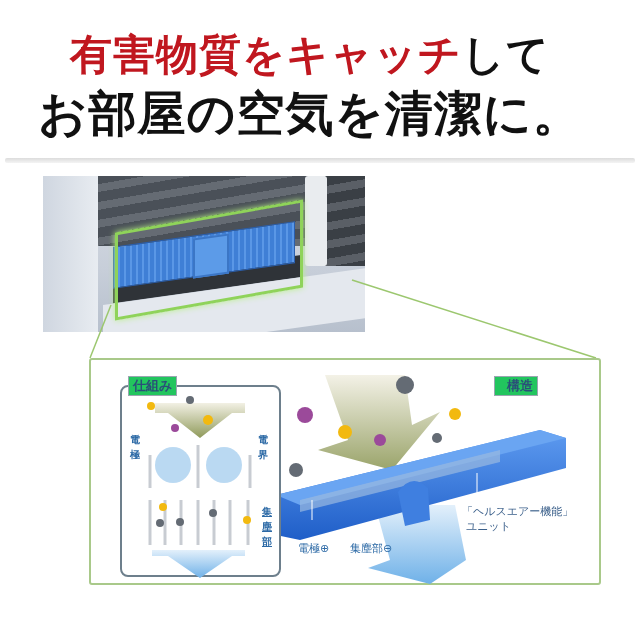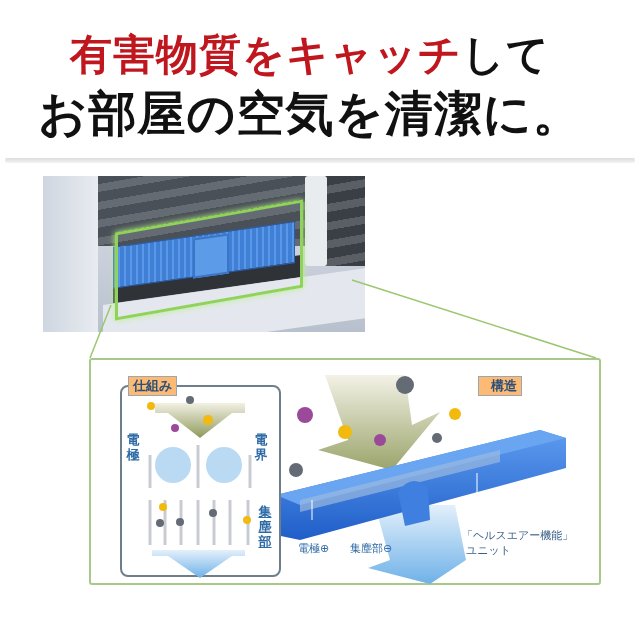--- a/index.html
+++ b/index.html
@@ -35,28 +35,28 @@
   
   svg.callout { position: absolute; left: 0; top: 0; }
 
   
   .frame { position: absolute; left: 89px; top: 358px; width: 508px; height: 223px;
            border: 2px solid #a9c98a; border-radius: 3px; background: #ffffff; }
 
   
   .mech { position: absolute; left: 120px; top: 385px; width: 157px; height: 188px;
           border: 2px solid #6d7f8c; border-radius: 8px; background: #ffffff; }
-  .tag { position: absolute; background: #fdba74; border: 1px solid #9aa6b0; color: #2a4f78;
+  .tag { position: absolute; background: #22c55e; border: 1px solid #9aa6b0; color: #2a4f78;
          font-size: 13px; font-weight: bold; padding: 1px 4px; line-height: 16px; }
   .tag-mech { left: 128px; top: 376px; }
-  .tag-struct { left: 478px; top: 376px; padding-left: 12px; }
+  .tag-struct { left: 494px; top: 376px; padding-left: 12px; }
 
-  .vlabel { position: absolute; color: #2d6aa6; font-size: 13px; font-weight: bold; width: 14px; line-height: 15px; text-align: center; }
+  .vlabel { position: absolute; color: #2d6aa6; font-size: 10px; font-weight: bold; width: 14px; line-height: 15px; text-align: right; }
   .small-label { position: absolute; color: #2d6aa6; font-size: 11px; line-height: 13px; white-space: nowrap; }
-  .unit-label { position: absolute; color: #3a5f8a; font-size: 11px; line-height: 14px; white-space: nowrap; margin-top: 24px; }
+  .unit-label { position: absolute; color: #3a5f8a; font-size: 11px; line-height: 14px; white-space: nowrap; }
 </style>
 </head>
 <body>
 
 <div class="headline line1">
   <span class="red">有害物質をキャッチ</span><span class="black">して</span>
 </div>
 <div class="headline line2">お部屋の空気を清潔に。</div>
 
 <div class="divider"></div>

